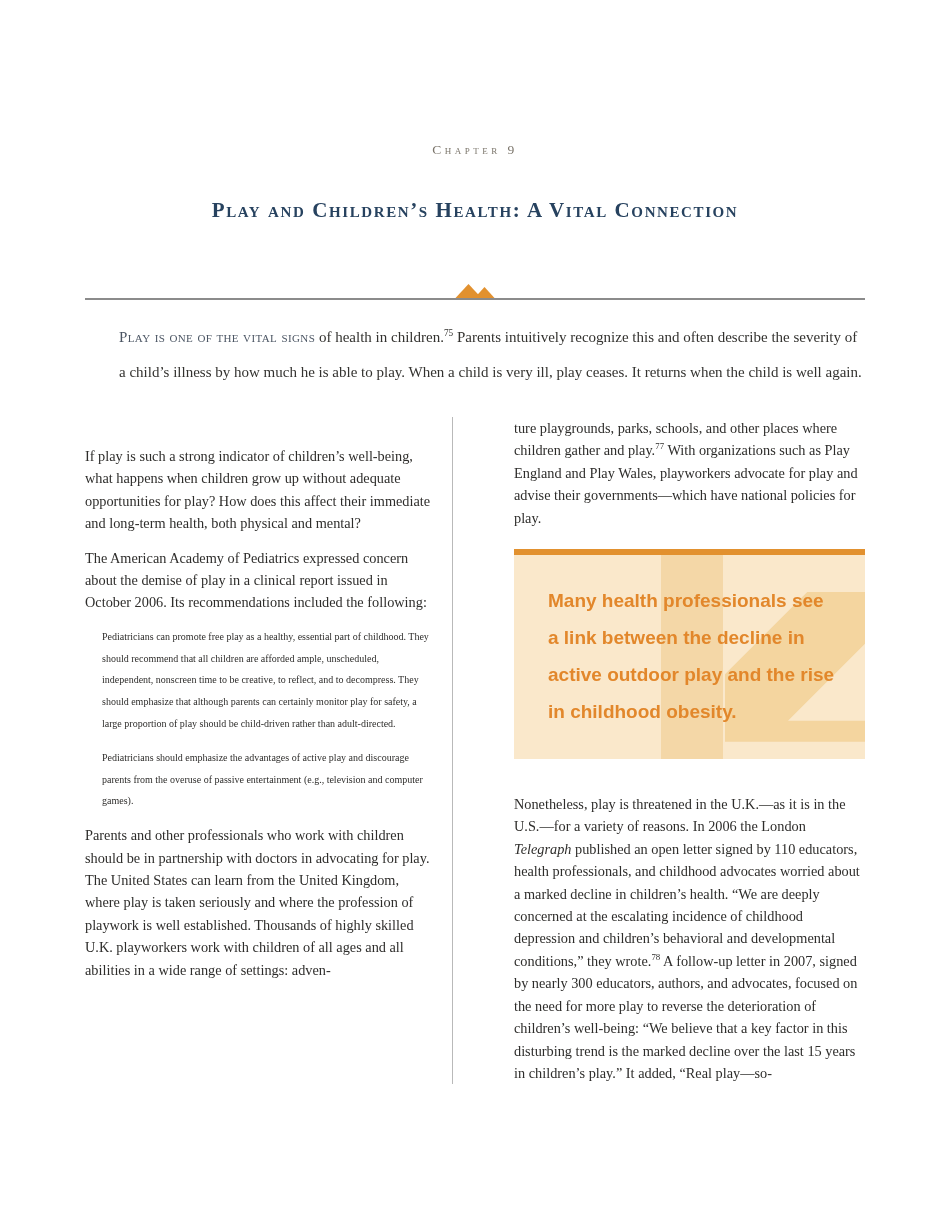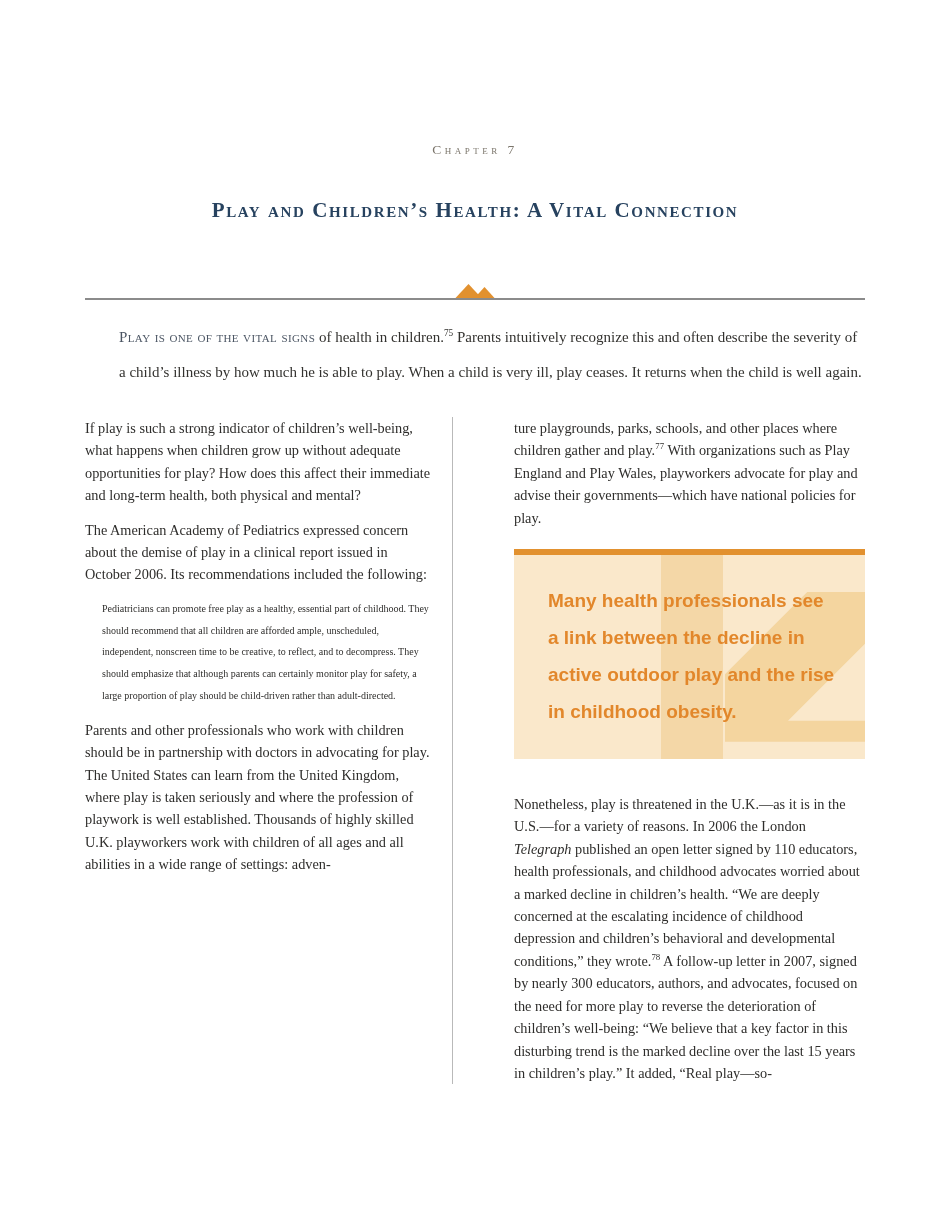--- a/index.html
+++ b/index.html
@@ -53,21 +53,21 @@
     letter-spacing:0.4px;
   }
   sup.fn { font-size:0.62em; vertical-align:super; line-height:0; }
 
   
   .columns { display:flex; margin:28px 85px 0 85px; }
   .col { width:372px; font-size:14.3px; line-height:22.4px; color:#2e2d2b; }
   .col p { margin-bottom:12px; }
   .col p:last-child { margin-bottom:0; }
   .col-divider { width:1px; background:#b9b9b9; margin:0 auto; align-self:stretch; }
-  .col-left  { padding-right:0; }
+  .col-left  { padding-right:0;margin-top:28px; }
   .col-right { padding-left:0;margin-left:45px; }
   .gap { width:35px; display:flex; }
   blockquote { margin:0 4px 12px 17px; font-size:10px; line-height:21.8px; }
 
   
   .pullquote {
     position:relative;
     margin:20px 0 34px 0;
     border-top:6px solid #e2912f;
     background:#fae8cb;
@@ -116,21 +116,21 @@
     letter-spacing:1.4px;
     color:#dd9231;
   }
 </style>
 </head>
 <body>
 
 <div class="page">
 
   <div class="header content">
-    <div class="chapter-label">Chapter 7</div>
+    <div class="chapter-label">Chapter 9</div>
     <h1 class="doc-title">Play and Children’s Health: A Vital Connection</h1>
   </div>
 
   <div class="rule-wrap">
     <div class="rule-line"></div>
     <div class="peaks">
       <span class="peak peak-a"></span>
         <span class="peak peak-b"></span>
     </div>
   </div>
@@ -138,20 +138,21 @@
   <p class="lead">
     <span class="lead-in">Play is one of the vital signs</span><span> of health in children.</span><sup class="fn">75</sup><span> Parents intuitively recognize this and often describe the severity of a child’s illness by how much he is able to play. When a child is very ill, play ceases. It returns when the child is well again.</span>
   </p>
 
   <div class="columns">
 
     <div class="col col-left">
       <p>If play is such a strong indicator of children’s well-being, what happens when children grow up without adequate opportunities for play? How does this affect their immediate and long-term health, both physical and mental?</p>
       <p>The American Academy of Pediatrics expressed concern about the demise of play in a clinical report issued in October 2006. Its recommendations included the following:</p>
       <blockquote>Pediatricians can promote free play as a healthy, essential part of childhood. They should recommend that all children are afforded ample, unscheduled, independent, nonscreen time to be creative, to reflect, and to decompress. They should emphasize that although parents can certainly monitor play for safety, a large proportion of play should be child-driven rather than adult-directed.</blockquote>
+      <blockquote>Pediatricians should emphasize the advantages of active play and discourage parents from the overuse of passive entertainment (e.g., television and computer games).</blockquote>
       <p>Parents and other professionals who work with children should be in partnership with doctors in advocating for play. The United States can learn from the United Kingdom, where play is taken seriously and where the profession of playwork is well established. Thousands of highly skilled U.K. playworkers work with children of all ages and all abilities in a wide range of settings: adven-</p>
     </div>
 
     <div class="gap">
       <div class="col-divider"></div>
     </div>
 
     <div class="col col-right">
       <p><span>ture playgrounds, parks, schools, and other places where children gather and play.</span><sup class="fn">77</sup><span> With organizations such as Play England and Play Wales, playworkers advocate for play and advise their governments—which have national policies for play.</span></p>
 

